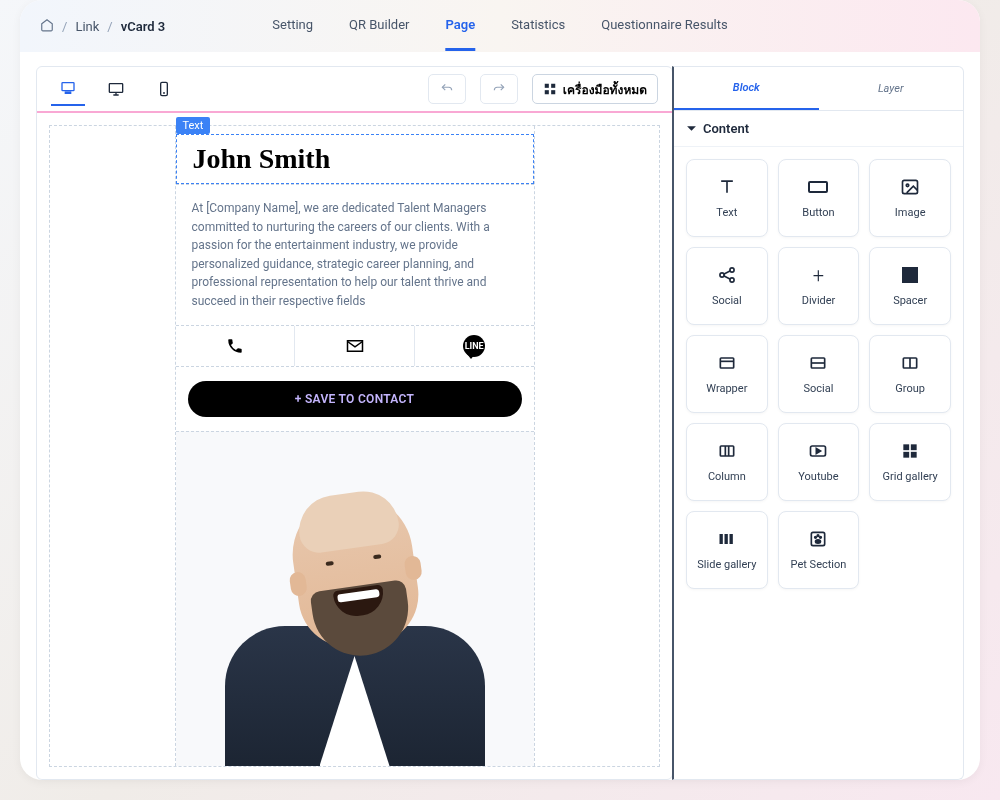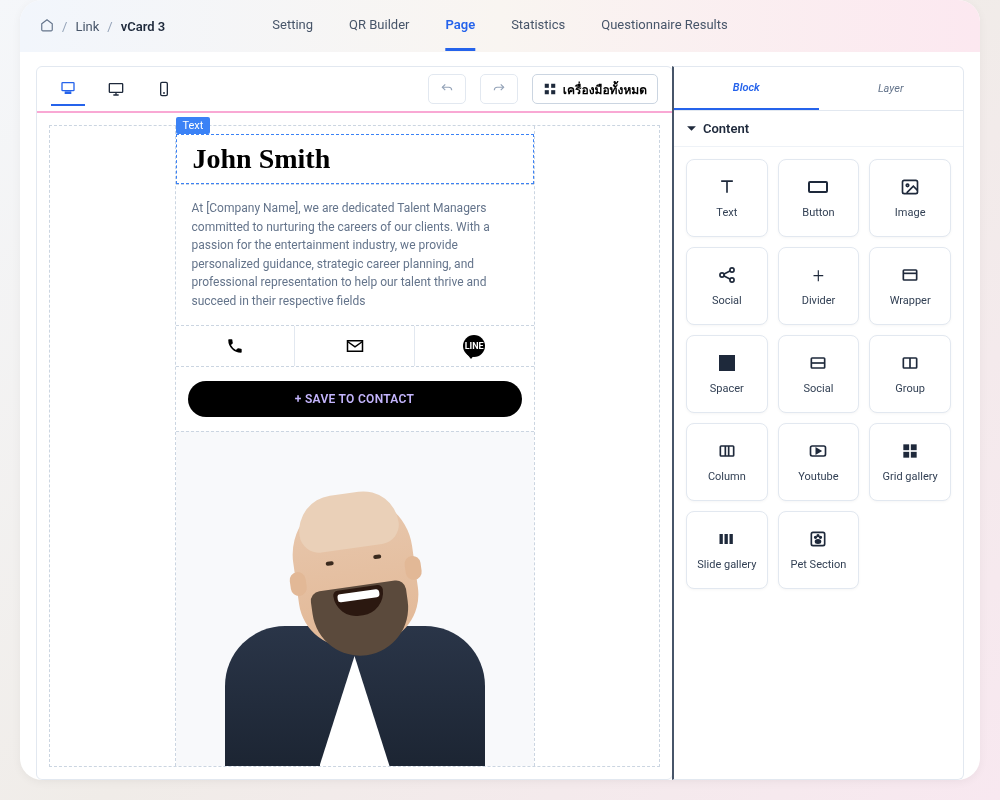--- a/index.html
+++ b/index.html
@@ -449,32 +449,32 @@
           <div class="lbl">Social</div>
         </div>
         <div class="bcard">
           <div class="ico">
               <div class="plus">+</div>
             </div>
           <div class="lbl">Divider</div>
         </div>
         <div class="bcard">
           <div class="ico">
+              <div class="square"></div>
+            </div>
+          <div class="lbl">Spacer</div>
+        </div>
+        <div class="bcard">
+          <div class="ico">
               <svg viewBox="0 0 24 24" fill="none" stroke="#1e293b" stroke-width="2">
                 <rect x="4" y="6" width="16" height="12" rx="1"></rect>
                 <path d="M4 10h16"></path>
               </svg>
             </div>
           <div class="lbl">Wrapper</div>
-        </div>
-        <div class="bcard">
-          <div class="ico">
-              <div class="square"></div>
-            </div>
-          <div class="lbl">Spacer</div>
         </div>
         <div class="bcard">
           <div class="ico">
               <svg viewBox="0 0 24 24" fill="none" stroke="#1e293b" stroke-width="2">
                 <rect x="4" y="6" width="16" height="12" rx="1"></rect>
                 <path d="M4 12h16"></path>
               </svg>
             </div>
           <div class="lbl">Social</div>
         </div>

